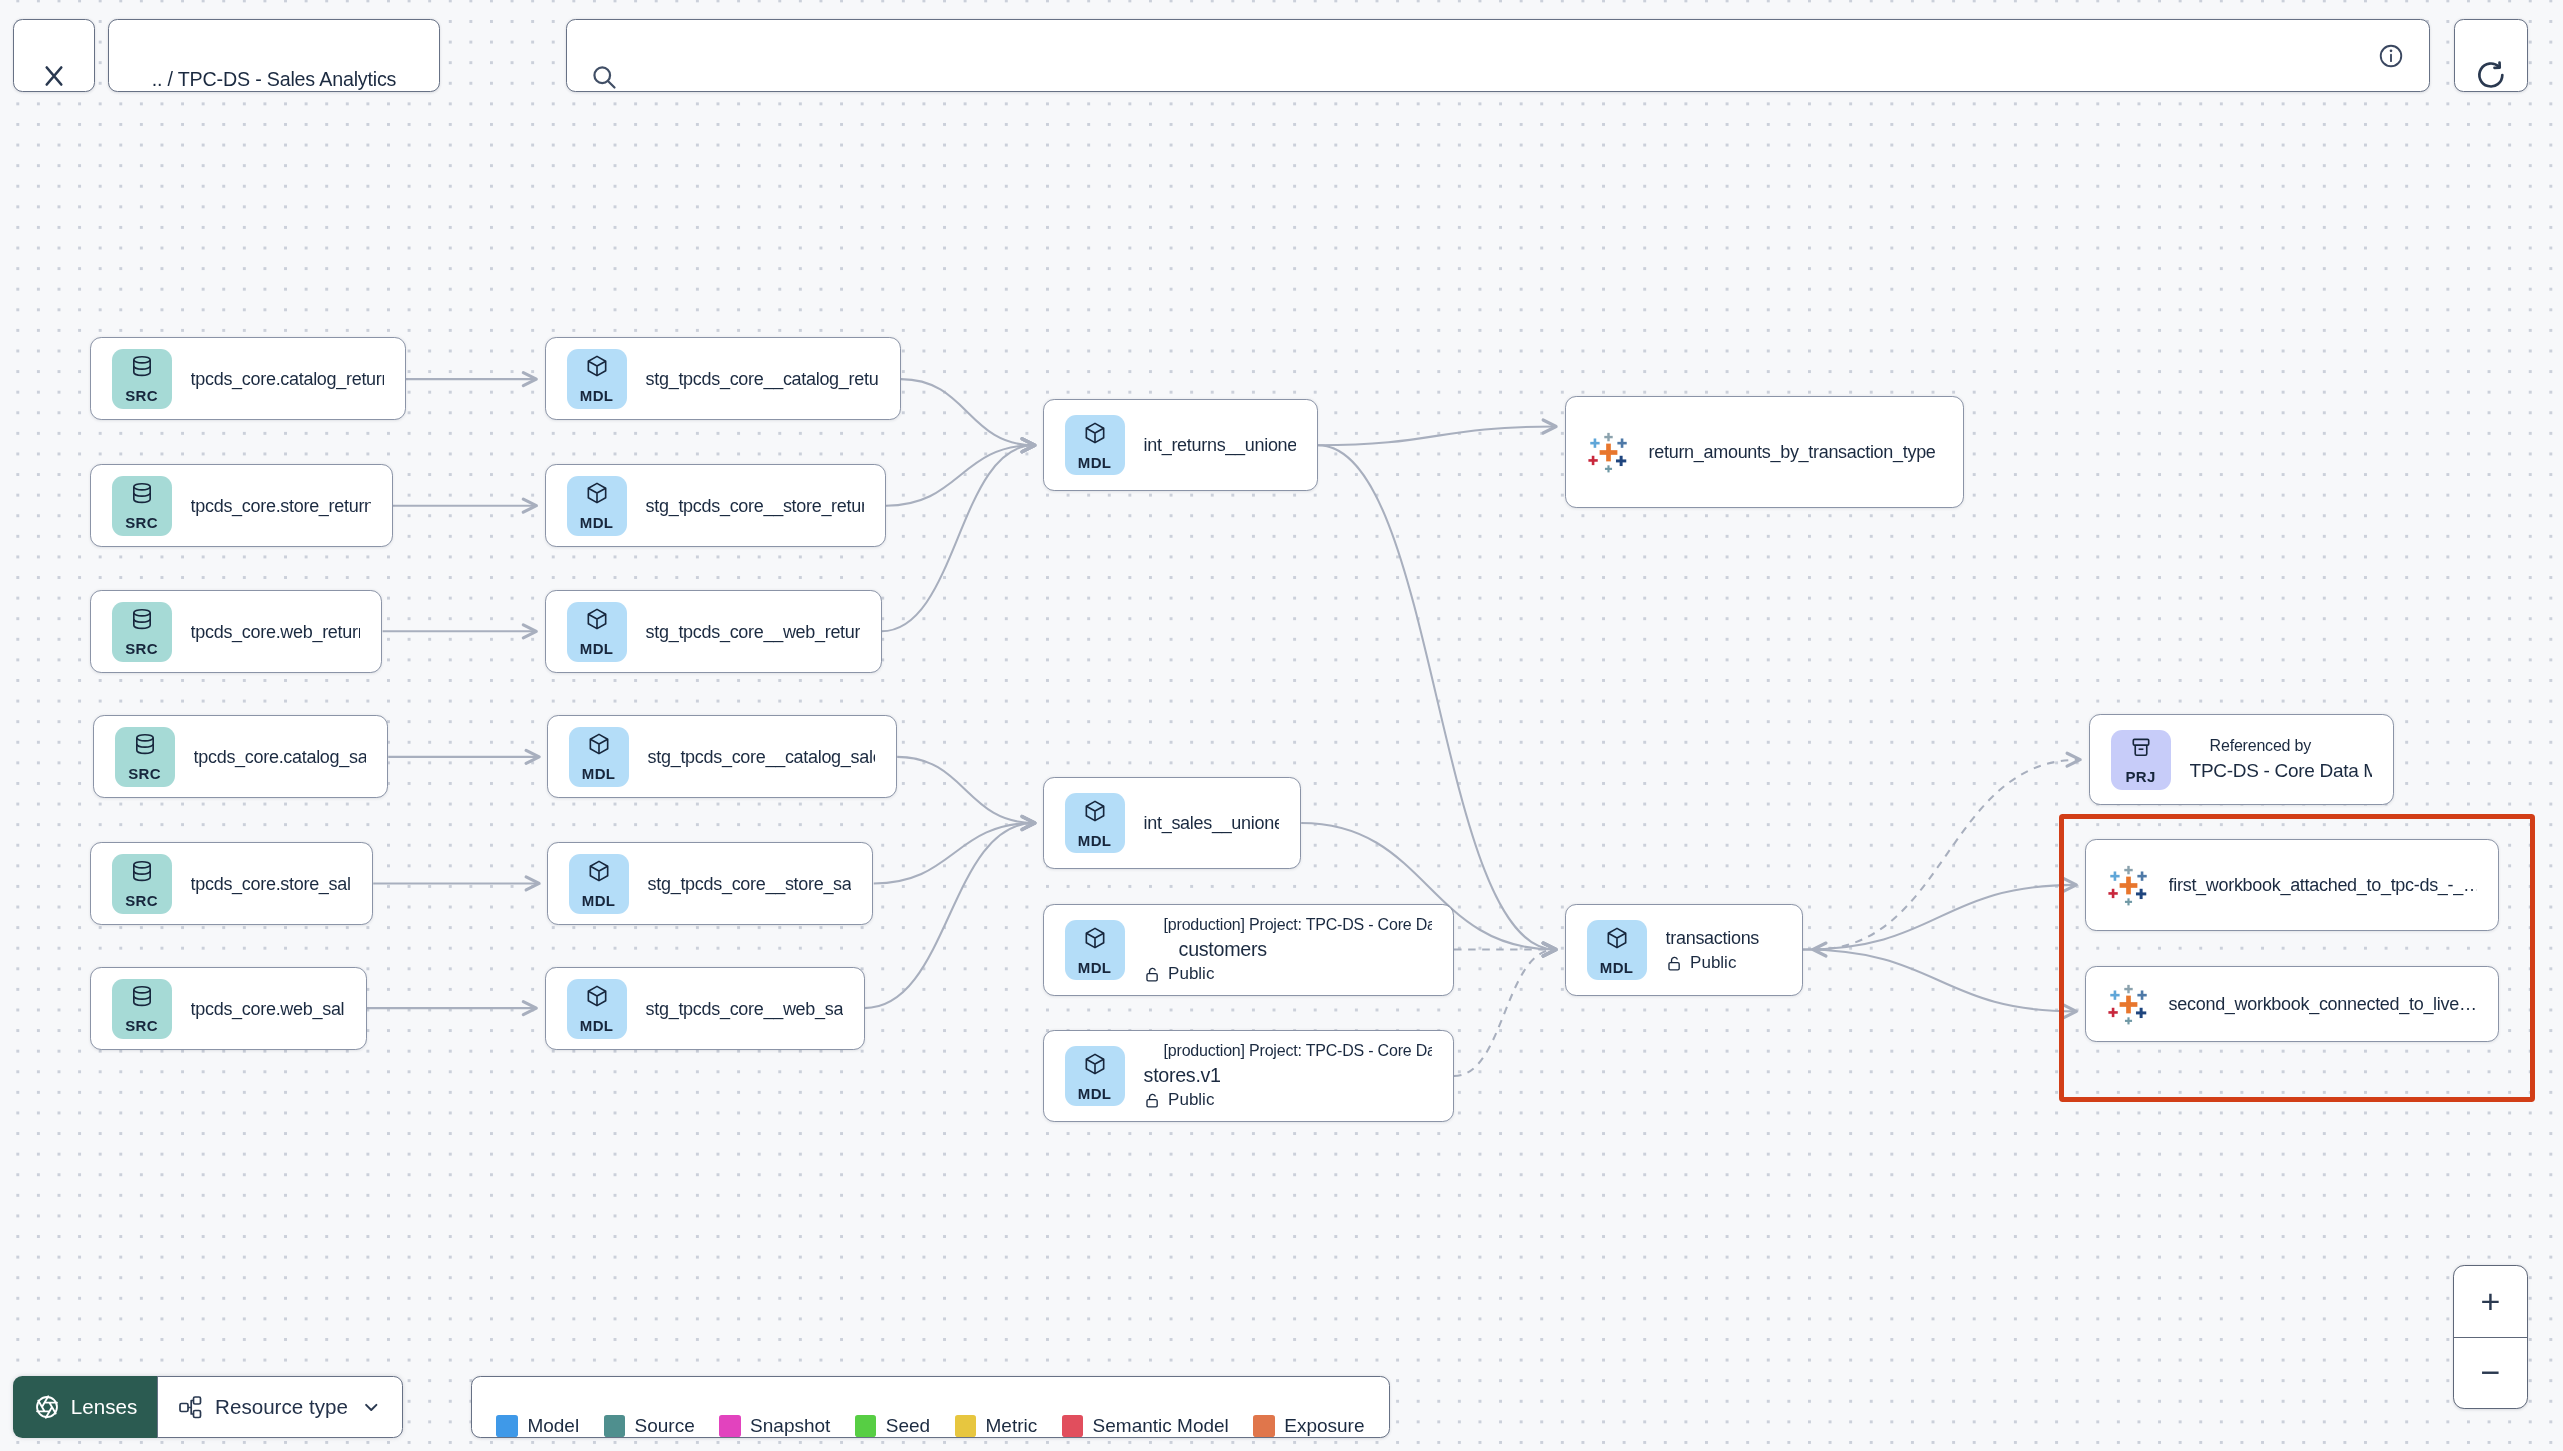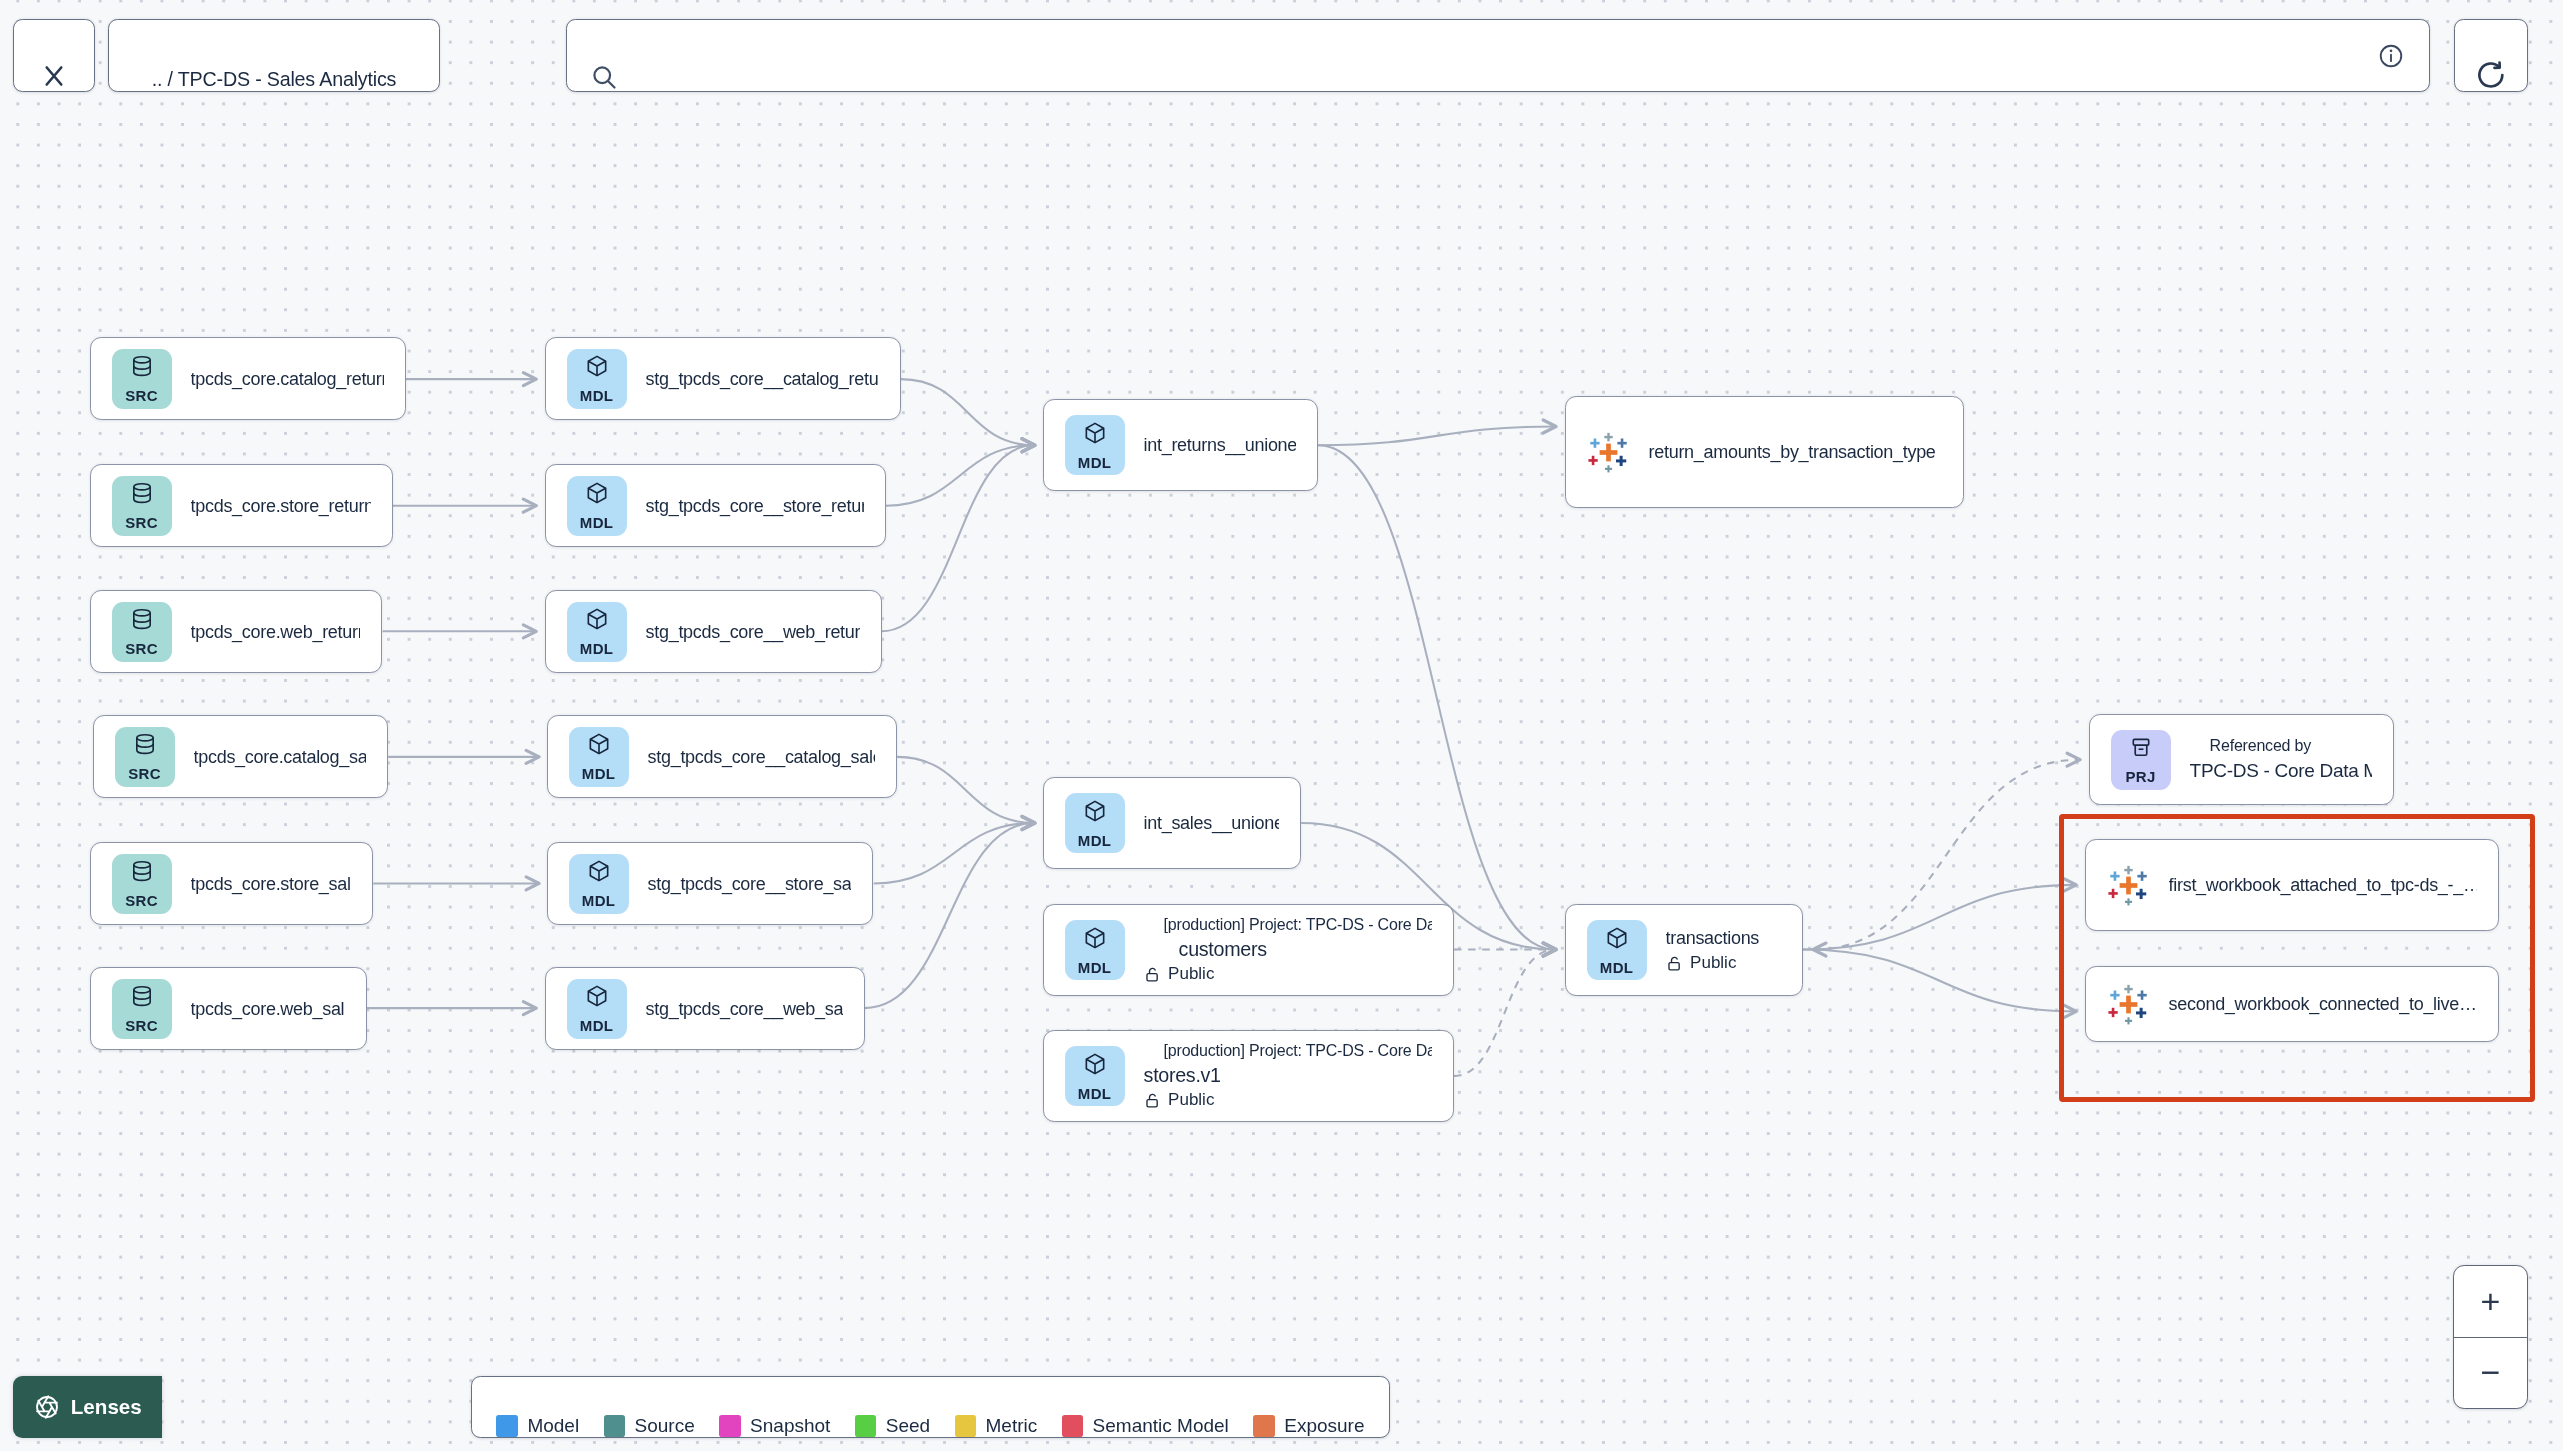--- a/index.html
+++ b/index.html
@@ -39,21 +39,21 @@
   .ntext{display:flex;flex-direction:column;justify-content:center;overflow:hidden;}
   .nlabel{font-size:18px;color:#1B2A40;letter-spacing:-0.3px;white-space:nowrap;line-height:26px;}
   .nproject{font-size:16px;color:#1B2A40;letter-spacing:-0.2px;white-space:nowrap;line-height:22.5px;padding-left:20px;}
   .nvis{display:flex;align-items:center;gap:7.5px;font-size:17px;color:#1B2A40;line-height:24.4px;}
   .ticon{flex:0 0 auto;width:43px;height:43px;}
   #highlight-box{position:absolute;border:5.6px solid #D23E17;border-radius:3.7px;z-index:1;}
   
   #lens-group{position:absolute;left:13px;top:1376px;height:62px;display:flex;z-index:3;
         filter:drop-shadow(0 0.9px 1.9px rgba(25,35,55,.18));}
   #lenses-btn{background:#2B5B51;color:#fff;border-radius:9.4px 0 0 9.4px;display:flex;
-        align-items:center;gap:11.2px;padding:0 20.6px;font-size:20.6px;font-weight:700;cursor:pointer;}
+        align-items:center;gap:11.2px;padding:0 20.6px;font-size:20.6px;font-weight:400;cursor:pointer;}
   #resource-btn{background:#fff;border:1.9px solid #677185;border-radius:0 9.4px 9.4px 0;margin-left:-0.9px;
         display:flex;align-items:center;gap:12.2px;padding:0 19px;font-size:20.6px;
         box-sizing:border-box;cursor:pointer;color:#24324A;}
   #legend-chip{left:471px;top:1376px;height:62px;padding:0 24.4px;gap:24.4px;font-size:19px;}
   .legend-item{display:flex;align-items:center;gap:9.4px;white-space:nowrap;}
   .legend-swatch{width:21.6px;height:21.6px;border-radius:2.8px;display:inline-block;}
   
   #zoom-ctl{position:absolute;left:2453px;top:1265px;width:75px;height:144px;background:#fff;
         border:1.9px solid #5E6779;border-radius:11.2px;box-sizing:border-box;display:flex;
         flex-direction:column;box-shadow:0 0.9px 2.8px rgba(25,35,55,.14);z-index:3;}
@@ -458,20 +458,36 @@
 <div id="lens-group">
   <div id="lenses-btn">
     <span>
       <svg width="26" height="26" viewBox="0 0 24 24" fill="none" stroke="#fff" stroke-width="1.7" stroke-linecap="round">
           <circle cx="12" cy="12" r="9.2"></circle>
           <path d="M14.31 8 l5.74 9.94 M9.69 8 h11.48 M7.38 12 l5.74 -9.94 M9.69 16 L3.95 6.06 M14.31 16 H2.83 M16.62 12 l-5.74 9.94"></path>
         </svg>
     </span>
     <span>Lenses</span>
   </div>
+  <div id="resource-btn">
+    <span>
+      <svg width="26" height="26" viewBox="0 0 26 26" fill="none" stroke="#2A3950" stroke-width="1.7" stroke-linejoin="round">
+          <rect x="3" y="9.5" width="8" height="8" rx="1.5"></rect>
+          <rect x="16.5" y="3" width="7" height="7" rx="1.5"></rect>
+          <rect x="16.5" y="16.5" width="7" height="7" rx="1.5"></rect>
+          <path d="M11 13.5 h3.2 v-7 h2.3 M14.2 13.5 v6.5 h2.3"></path>
+        </svg>
+    </span>
+    <span>Resource type</span>
+    <span>
+      <svg width="22.5" height="22.5" viewBox="0 0 24 24" fill="none" stroke="#2A3950" stroke-width="2.1" stroke-linecap="round" stroke-linejoin="round">
+          <path d="M6.5 9.5 L12 15 L17.5 9.5"></path>
+        </svg>
+    </span>
+  </div>
 </div>
 
 <div id="legend-chip" class="chip">
     <span class="legend-item">
       <span class="legend-swatch" style="background: rgb(63, 153, 232);"></span>
       <span>Model</span>
     </span>
     <span class="legend-item">
       <span class="legend-swatch" style="background: rgb(79, 143, 142);"></span>
       <span>Source</span>

